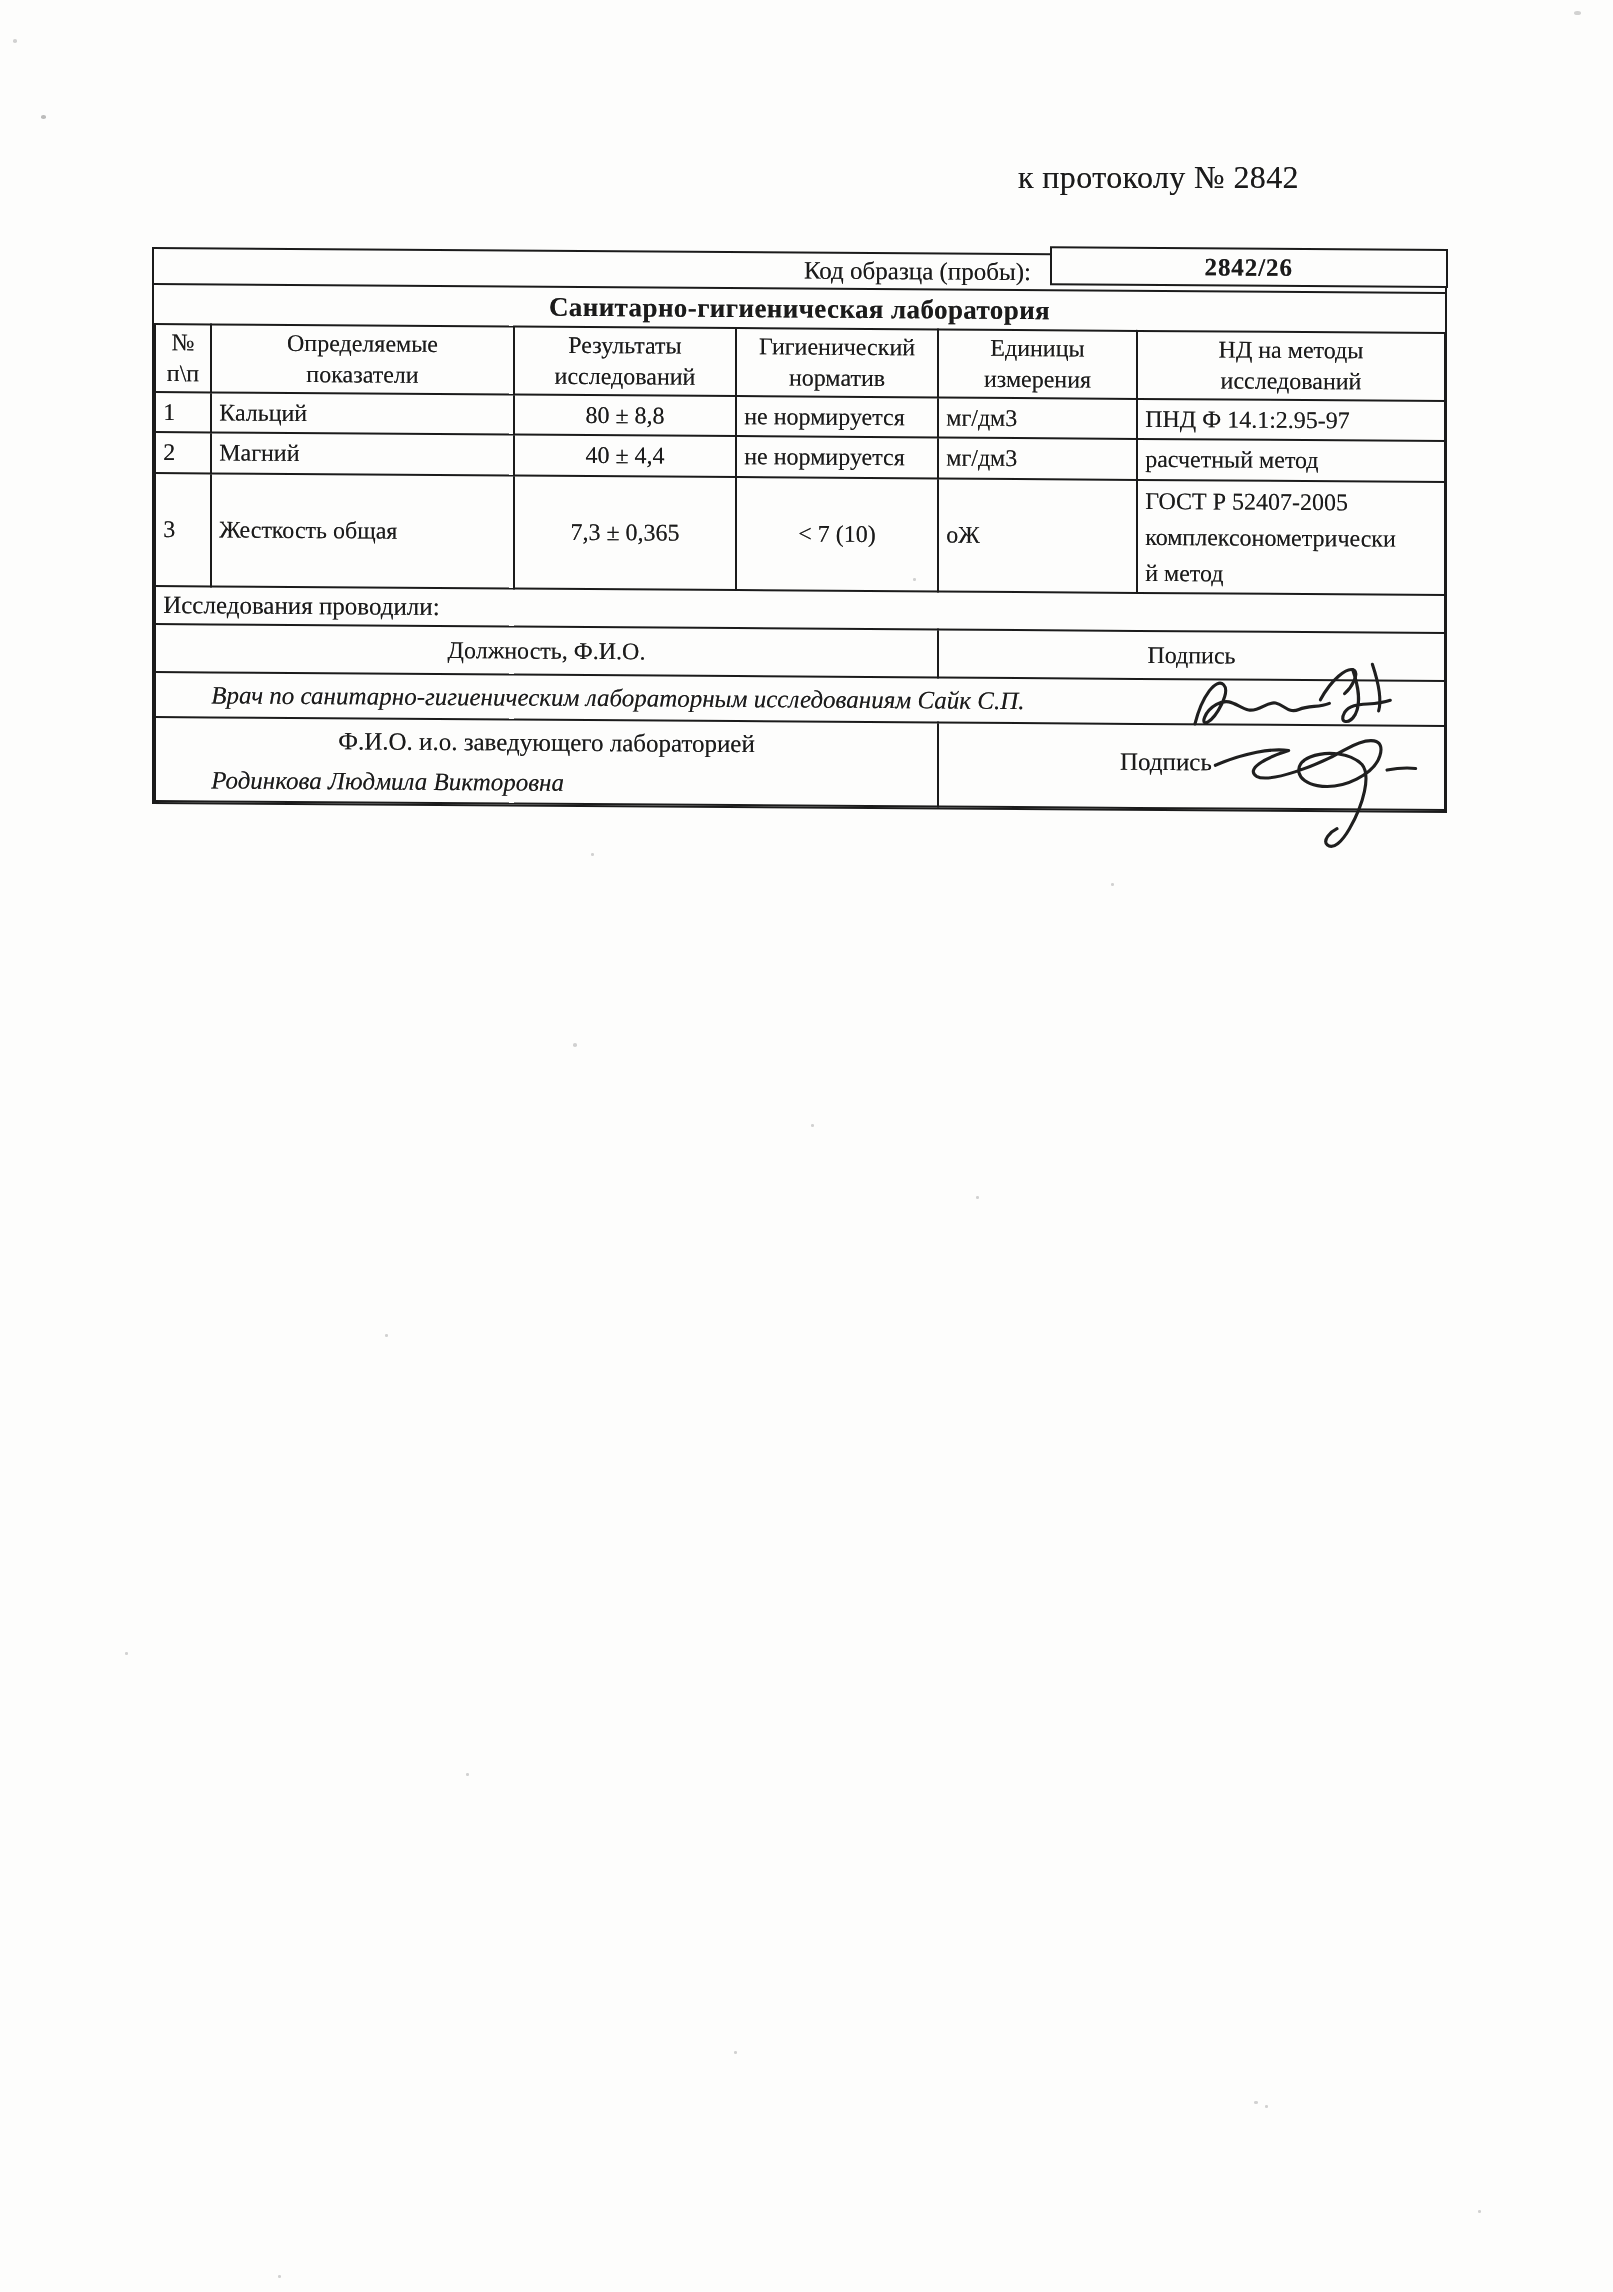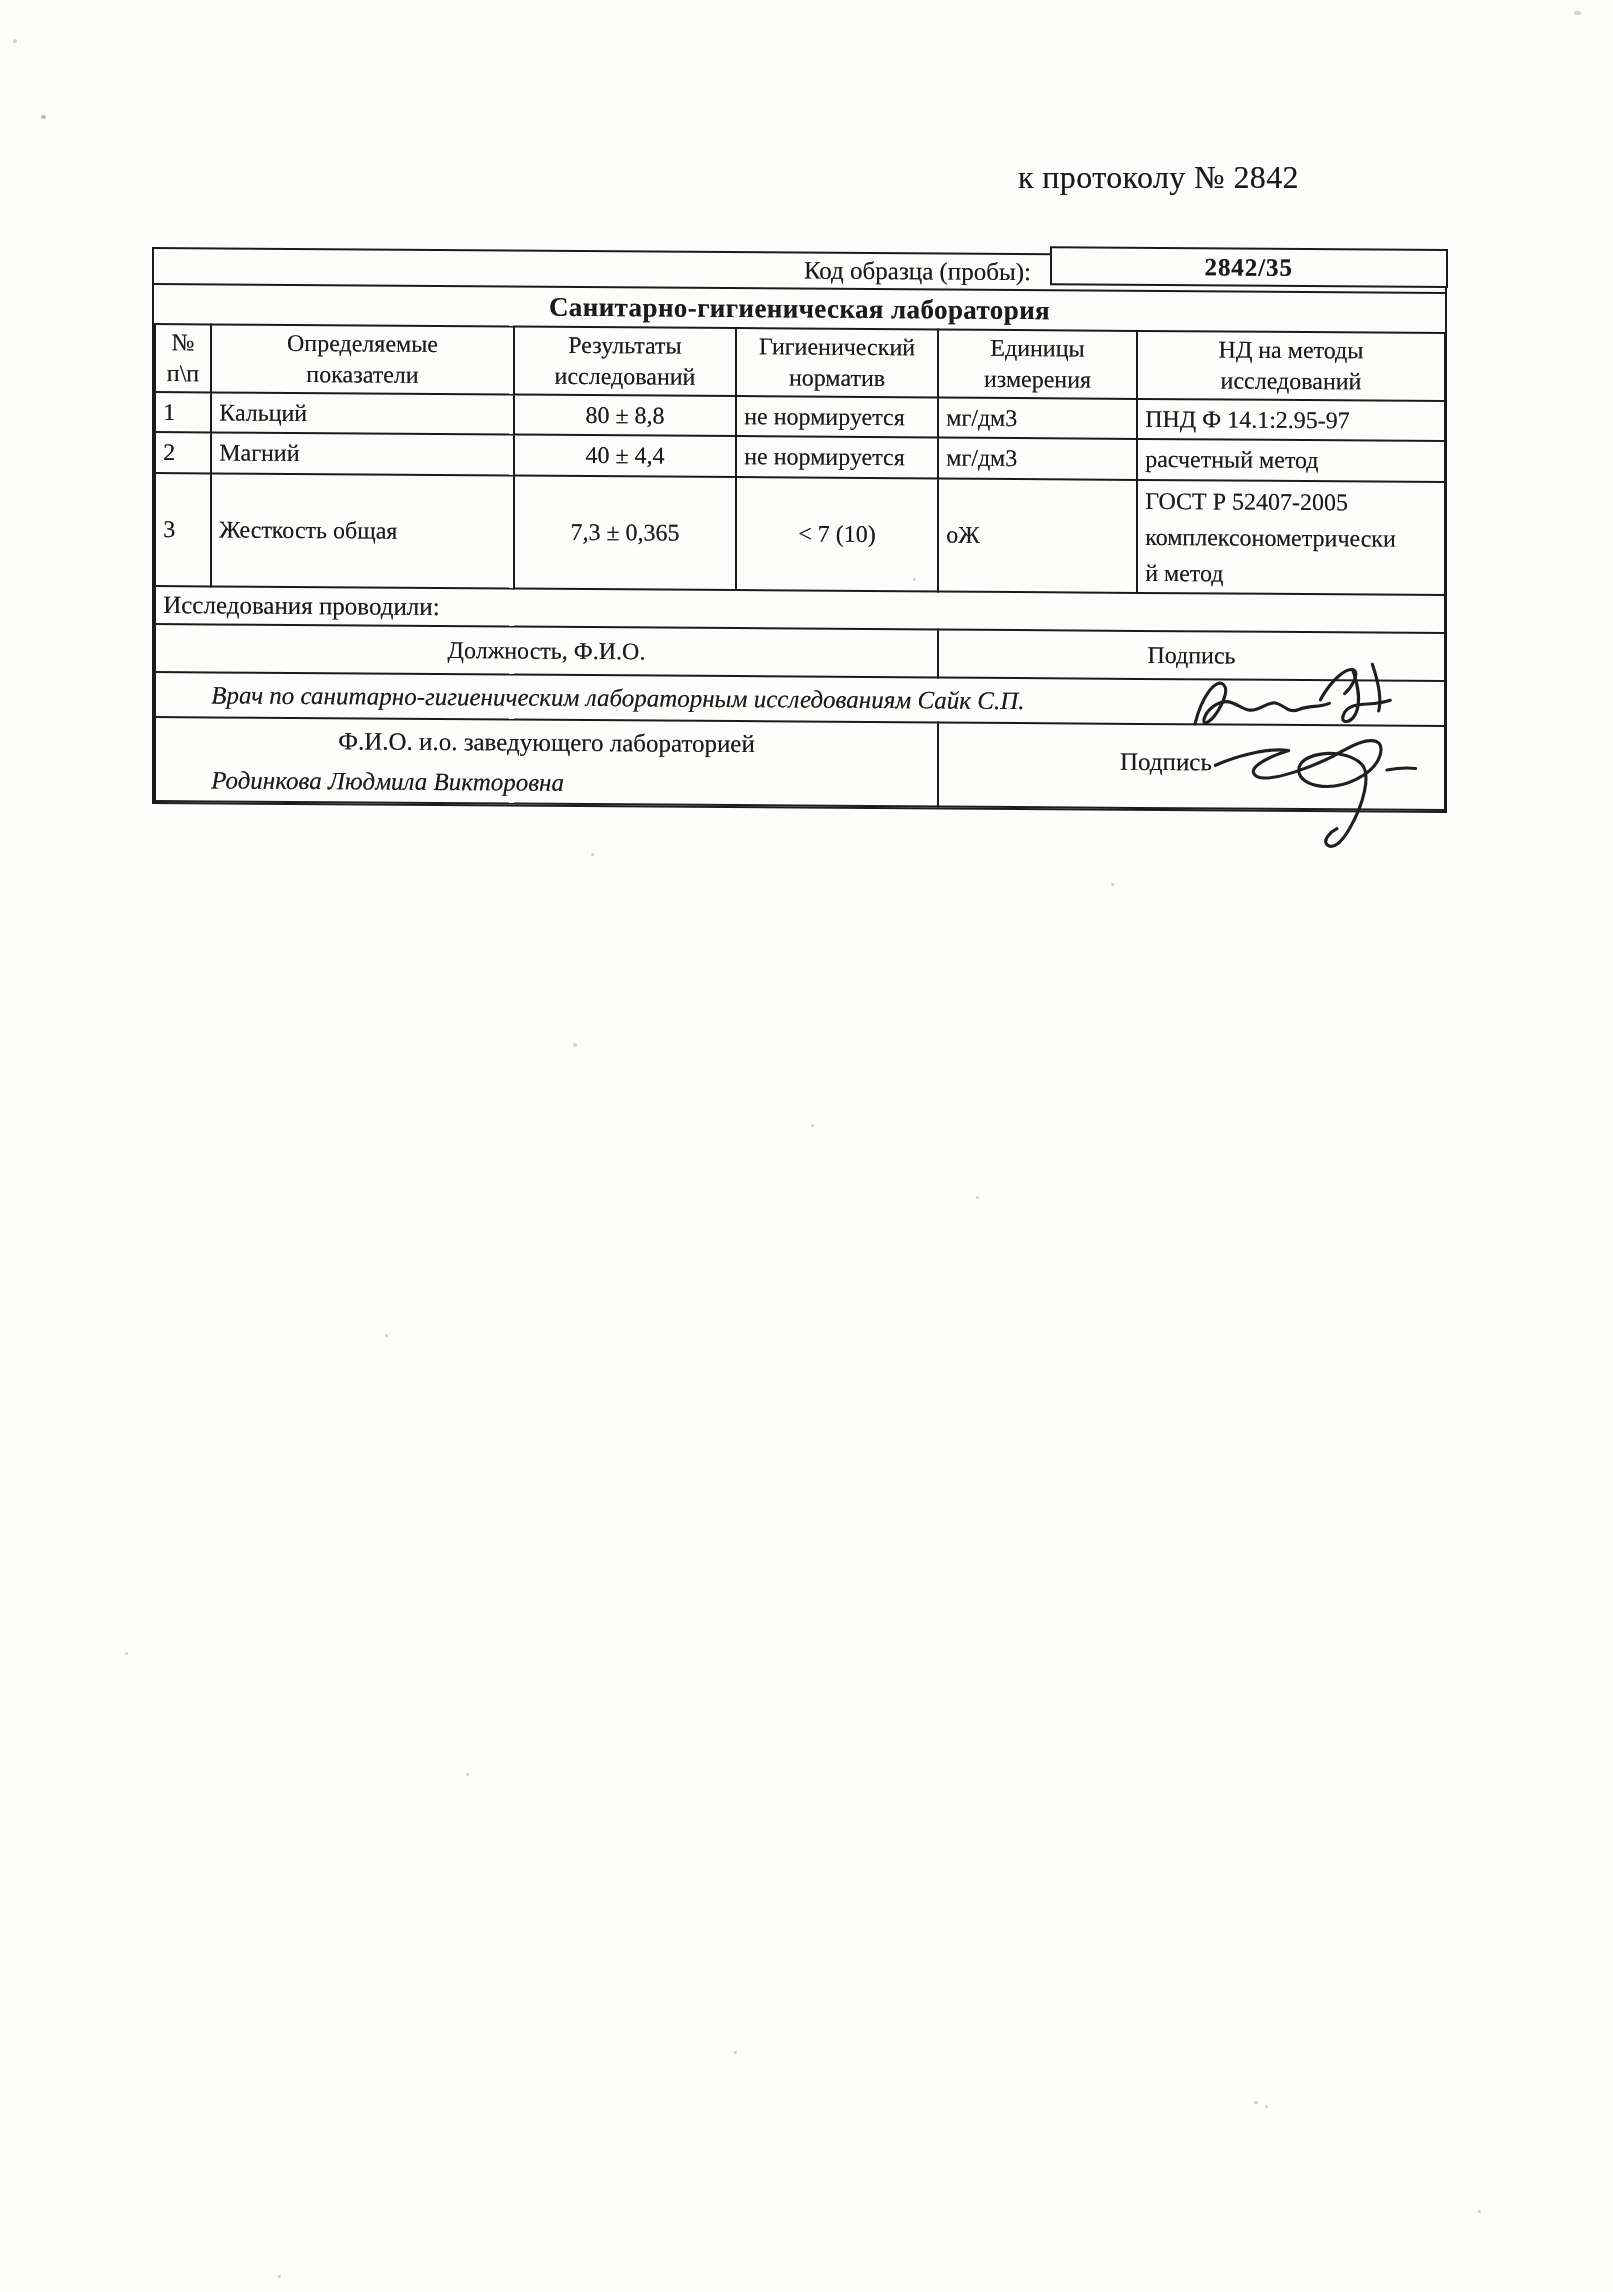--- a/index.html
+++ b/index.html
@@ -77,21 +77,21 @@
 </head>
 <body>
 
 <div class="protocol-ref">к протоколу № 2842</div>
 
 <div class="doc">
 
   <div class="code-row">
     <span class="code-label">Код образца (пробы):</span>
     <div class="code-box">
-      <span>2842/35</span>
+      <span>2842/26</span>
     </div>
   </div>
 
   <div class="title-row">Санитарно-гигиеническая лаборатория</div>
 
   <table class="results">
     <colgroup>
       <col style="width:56px">
         <col style="width:303px">
         <col style="width:222px">

